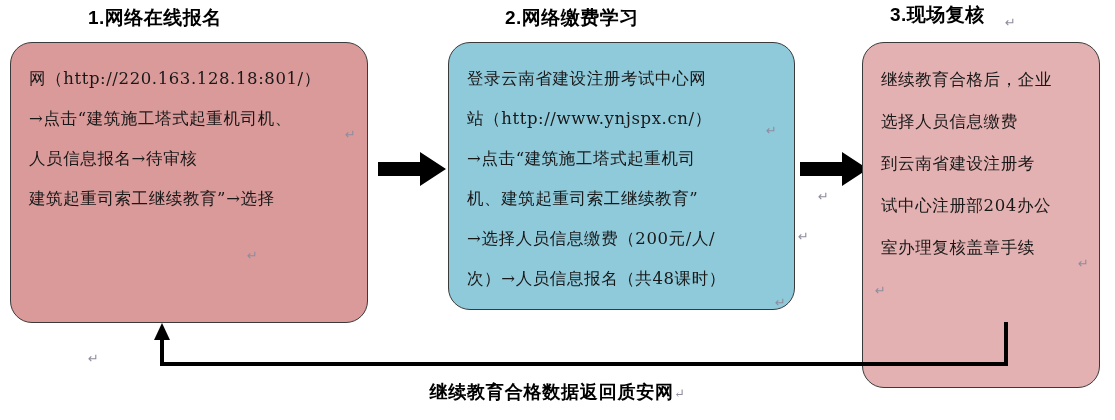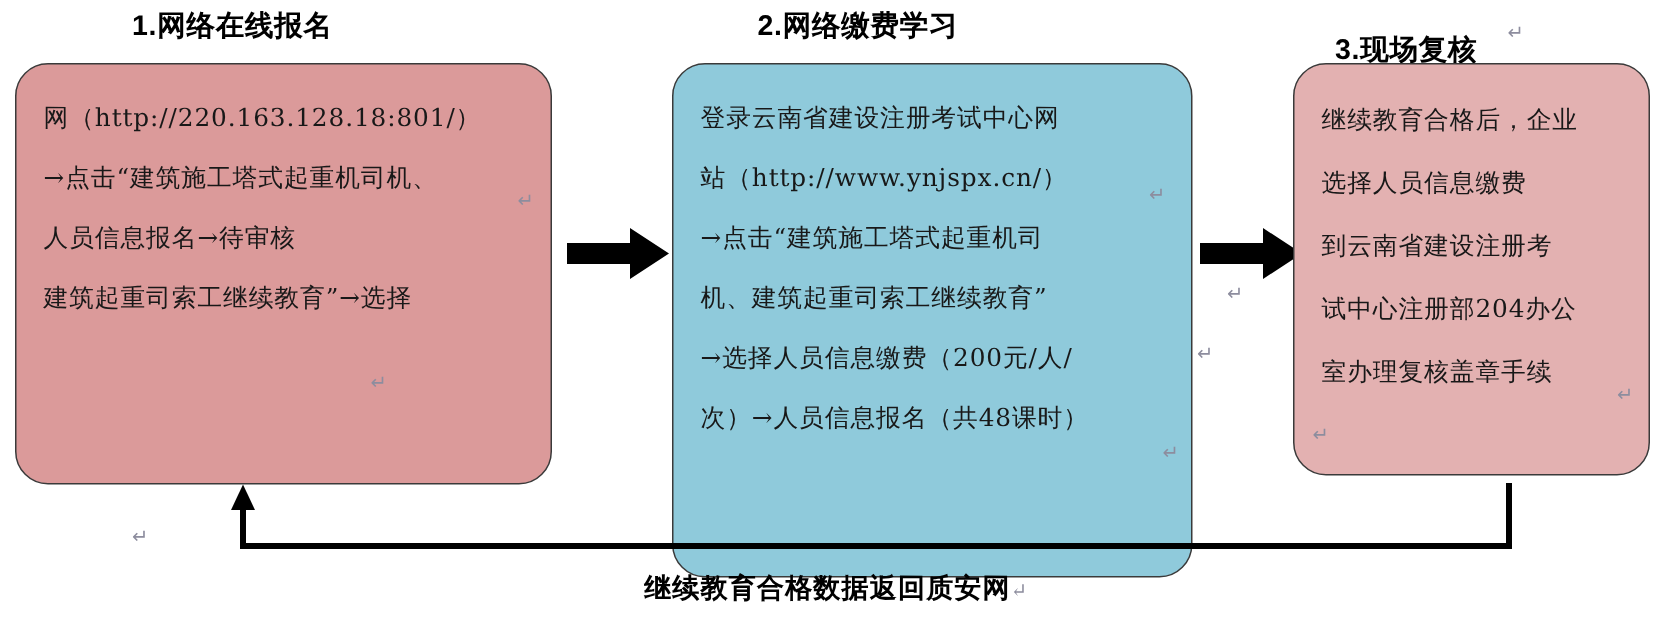--- a/index.html
+++ b/index.html
@@ -24,21 +24,21 @@
     font-family: Liberation Sans, sans-serif;
     font-weight: bold;
     font-size: 19px;
     line-height: 24px;
     color: #000000;
     white-space: nowrap;
     letter-spacing: 0.5px;
   }
   .title-1 { left: 88px;  top: 6px; }
   .title-2 { left: 505px; top: 6px; }
-  .title-3 { left: 890px; top: 22px; }
+  .title-3 { left: 890px; top: 3px; }
 
   
   .pbox {
     position: absolute;
     box-sizing: border-box;
     border: 1.3px solid #3a3a3a;
     border-radius: 22px;
     padding: 16px 18px 10px 18px;
     font-family: "DejaVu Serif", "Liberation Serif", serif;
     font-size: 16.5px;
@@ -49,26 +49,26 @@
   }
   .pbox .ln { display: block; white-space: nowrap; }
 
   .box-1 {
     left: 10px;  top: 42px;
     width: 358px; height: 281px;
     background: #DB9A9A;
   }
   .box-2 {
     left: 448px; top: 42px;
-    width: 347px; height: 343px;
+    width: 347px; height: 268px;
     background: #8FCADB;
   }
   .box-3 {
     left: 862px; top: 42px;
-    width: 238px; height: 275px;
+    width: 238px; height: 346px;
     background: #E3B1B1;
   }
   .box-3 .ln { line-height: 42px; }
 
   
   .pilcrow {
     position: absolute;
     color: #8d8d9e;
     font-size: 13px;
     font-family: "DejaVu Sans", "Liberation Sans", sans-serif;

